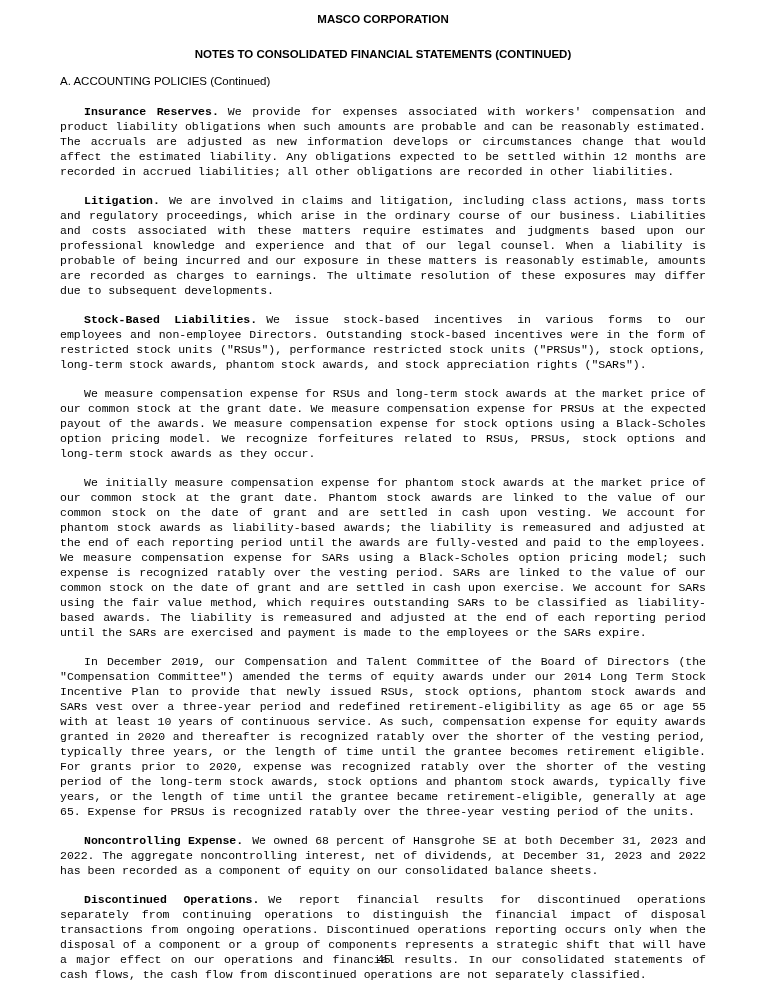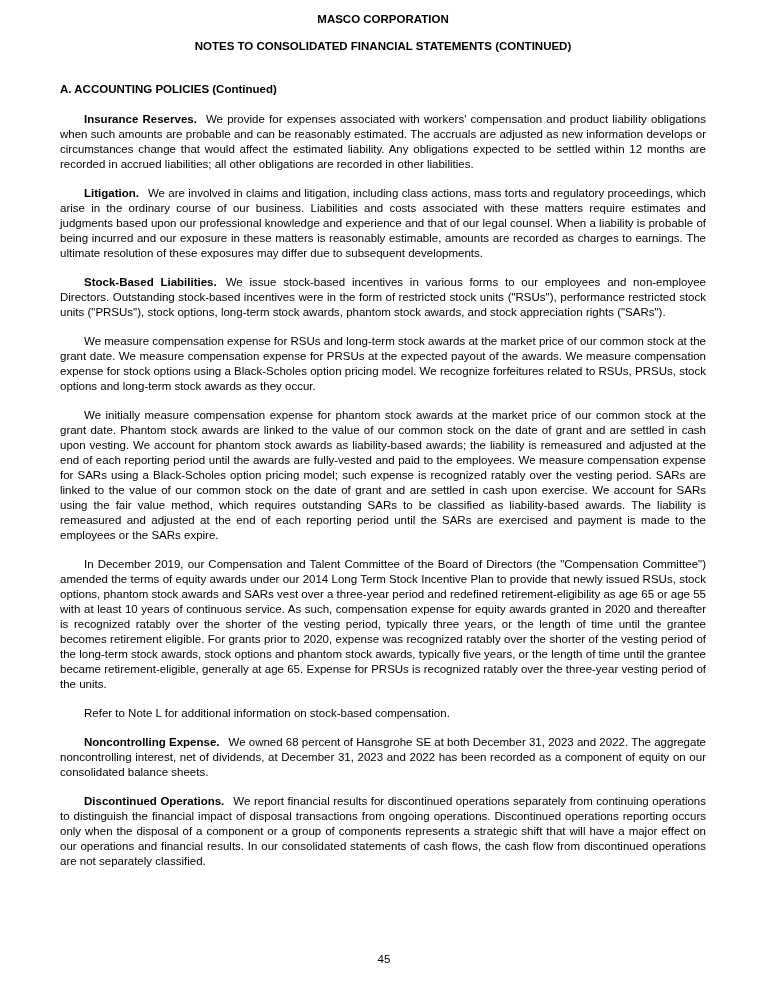--- a/index.html
+++ b/index.html
@@ -25,35 +25,36 @@
   }
   .doc-header h1,
   .doc-header h2 {
     font-size: 11.5px;
     line-height: 15px;
     font-weight: bold;
     text-align: center;
     margin: 0;
   }
   .doc-header h2 {
-    margin-top: 12px;
+    margin-top: 20px;
   }
   h3.section-heading {
     font-size: 11.5px;
     line-height: 15px;
-    font-weight: bold;
+    font-weight: normal;
     text-align: left;
-    margin: 28px 0 0 0;
+    margin: 12px 0 0 0;
   }
   .paragraphs p {
     font-size: 11.5px;
     line-height: 15px;
     text-align: justify;
     text-indent: 24px;
     margin: 14px 0 0 0;
+    font-family: Liberation Mono, monospace;
   }
   .paragraphs p:first-child {
     margin-top: 15px;
   }
   .lead {
     font-weight: bold;
   }
   .lead:not(:empty) {
     margin-right: 9px;
   }
@@ -85,21 +86,20 @@
     <p><b class="lead">Litigation.</b><span>We are involved in claims and litigation, including class actions, mass torts and regulatory proceedings, which arise in the ordinary course of our business. Liabilities and costs associated with these matters require estimates and judgments based upon our professional knowledge and experience and that of our legal counsel. When a liability is probable of being incurred and our exposure in these matters is reasonably estimable, amounts are recorded as charges to earnings. The ultimate resolution of these exposures may differ due to subsequent developments.</span></p>
 
     <p><b class="lead">Stock-Based Liabilities.</b><span>We issue stock-based incentives in various forms to our employees and non-employee Directors. Outstanding stock-based incentives were in the form of restricted stock units ("RSUs"), performance restricted stock units ("PRSUs"), stock options, long-term stock awards, phantom stock awards, and stock appreciation rights ("SARs").</span></p>
 
     <p><b class="lead"></b><span>We measure compensation expense for RSUs and long-term stock awards at the market price of our common stock at the grant date. We measure compensation expense for PRSUs at the expected payout of the awards.  We measure compensation expense for stock options using a Black-Scholes option pricing model. We recognize forfeitures related to RSUs, PRSUs, stock options and long-term stock awards as they occur.</span></p>
 
     <p><b class="lead"></b><span>We initially measure compensation expense for phantom stock awards at the market price of our common stock at the grant date. Phantom stock awards are linked to the value of our common stock on the date of grant and are settled in cash upon vesting. We account for phantom stock awards as liability-based awards; the liability is remeasured and adjusted at the end of each reporting period until the awards are fully-vested and paid to the employees. We measure compensation expense for SARs using a Black-Scholes option pricing model; such expense is recognized ratably over the vesting period. SARs are linked to the value of our common stock on the date of grant and are settled in cash upon exercise. We account for SARs using the fair value method, which requires outstanding SARs to be classified as liability-based awards. The liability is remeasured and adjusted at the end of each reporting period until the SARs are exercised and payment is made to the employees or the SARs expire.</span></p>
 
     <p><b class="lead"></b><span>In December 2019, our Compensation and Talent Committee of the Board of Directors (the "Compensation Committee") amended the terms of equity awards under our 2014 Long Term Stock Incentive Plan to provide that newly issued RSUs, stock options, phantom stock awards and SARs vest over a three-year period and redefined retirement-eligibility as age 65 or age 55 with at least 10 years of continuous service. As such, compensation expense for equity awards granted in 2020 and thereafter is recognized ratably over the shorter of the vesting period, typically three years, or the length of time until the grantee becomes retirement eligible. For grants prior to 2020, expense was recognized ratably over the shorter of the vesting period of the long-term stock awards, stock options and phantom stock awards, typically five years, or the length of time until the grantee became retirement-eligible, generally at age 65. Expense for PRSUs is recognized ratably over the three-year vesting period of the units.</span></p>
 
-    <p><b class="lead"></b><span>Refer to Note L for additional information on stock-based compensation.</span></p>
 
     <p><b class="lead">Noncontrolling Expense.</b><span>We owned 68 percent of Hansgrohe SE at both December 31, 2023 and 2022. The aggregate noncontrolling interest, net of dividends, at December 31, 2023 and 2022 has been recorded as a component of equity on our consolidated balance sheets.</span></p>
 
     <p><b class="lead">Discontinued Operations.</b><span>We report financial results for discontinued operations separately from continuing operations to distinguish the financial impact of disposal transactions from ongoing operations. Discontinued operations reporting occurs only when the disposal of a component or a group of components represents a strategic shift that will have a major effect on our operations and financial results. In our consolidated statements of cash flows, the cash flow from discontinued operations are not separately classified.</span></p>
   </div>
 
   <div class="page-number">45</div>
 
 </div>
 

